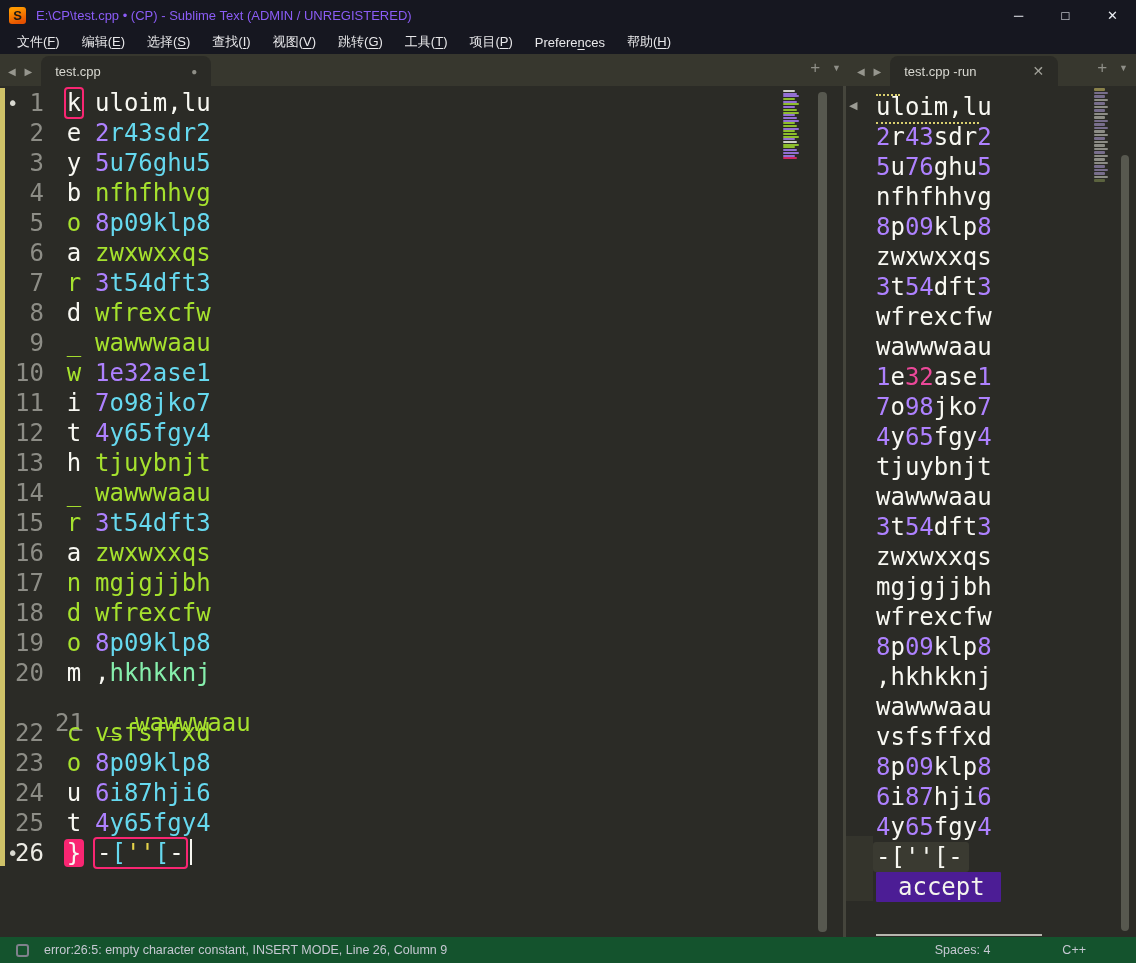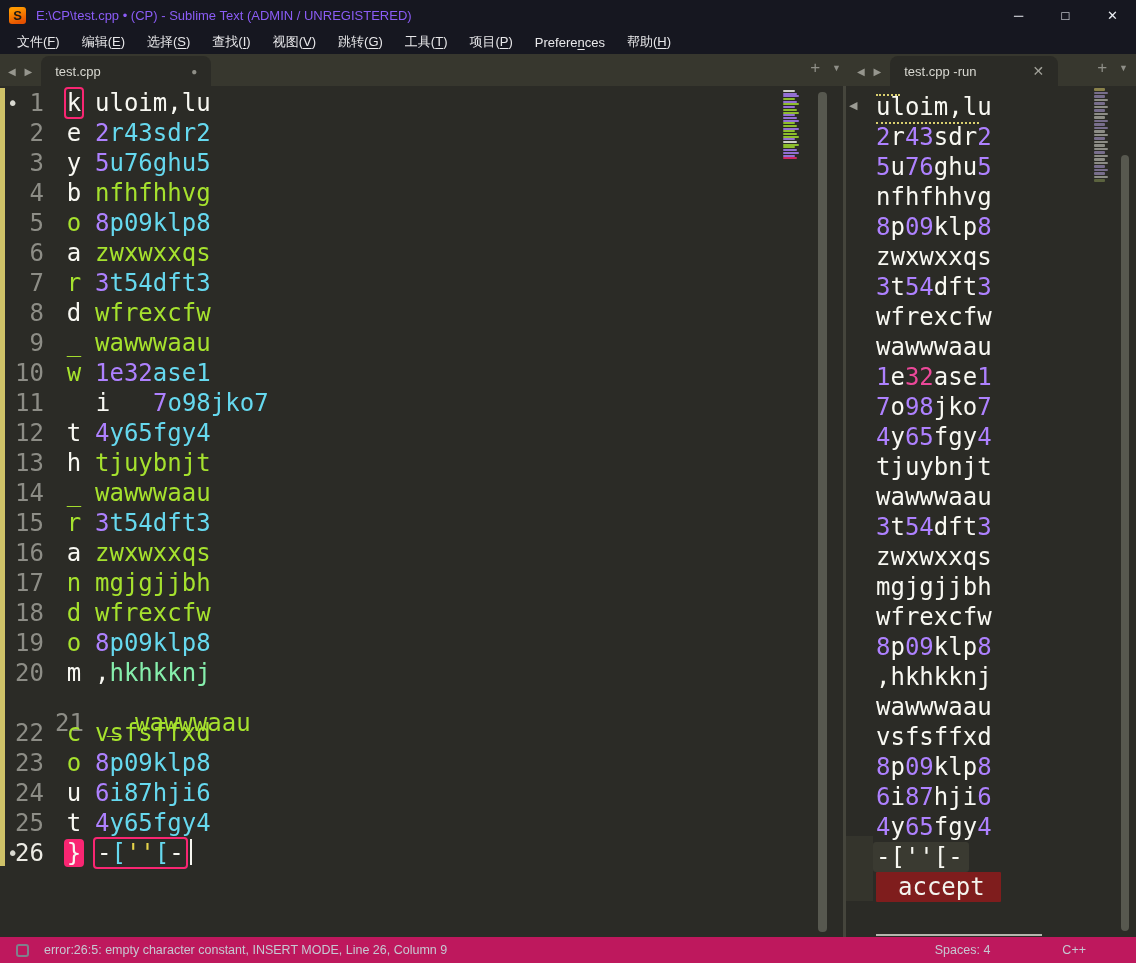--- a/index.html
+++ b/index.html
@@ -51,33 +51,33 @@
   .key-col { display:inline-block; margin-left:22px; width:16px; text-align:center; }
   .body-col { margin-left:13px; }
   .k-outline { border:2px solid #f92672; border-radius:4px; padding:0 1px; margin:0 -3px; }
   .k-fill { background:#f92672; border-radius:4px; padding:0 3px; margin:0 -3px; color:#fff; }
   .seg-box { border:2px solid #f92672; border-radius:4px; padding:0 2px; margin-left:-2px; }
   .caret { display:inline-block; width:2px; height:26px; background:#f6f6f0; vertical-align:-4px; margin-left:2px; }
 
   .out-line { position:absolute; height:30px; display:flex; align-items:center;
               font-family:"DejaVu Sans Mono", monospace; font-size:24px; line-height:30px; white-space:pre; }
   .out-hl { background:#3a3a31; border-radius:3px; padding:0 6px 0 3px; margin-left:-3px; }
-  .accept-box { background:#7f1d1d; color:#f4f4ee; padding:0 16px 0 22px; border-radius:1px;
+  .accept-box { background:#4c1d95; color:#f4f4ee; padding:0 16px 0 22px; border-radius:1px;
                 display:inline-block; height:30px; }
   .edge-hl { position:absolute; left:0; top:750px; width:27px; height:65px; background:#34342c; }
   .left-arrow-mark { position:absolute; left:3px; top:13px; color:#9b9b94; font-size:11px; }
   .dotted-mark { position:absolute; height:0; border-top:2px dotted #d9cf6e; }
   .bottom-rule { position:absolute; bottom:1px; left:30px; width:166px; height:2px; background:#b7b7af; }
 
   .minimap { position:absolute; display:flex; flex-direction:column; }
   .minimap .mrow { border-radius:1px; }
   .vscroll { position:absolute; border-radius:4px; background:#57584f; }
 
   
-  .statusbar { height:26px; background:#be185d; display:flex; align-items:center;
+  .statusbar { height:26px; background:#14532d; display:flex; align-items:center;
                color:#c6c8d2; font-size:12.5px; padding:0 12px; }
   .status-icon { width:13px; height:13px; border:2px solid #7f818c; border-radius:3px; margin:0 15px 0 4px; }
   .status-spaces { margin-left:auto; margin-right:72px; }
   .status-syntax { margin-right:38px; }
 </style>
 </head>
 <body>
 
 <div class="titlebar">
   <div class="logo">S</div>
@@ -134,21 +134,21 @@
         <div class="code-line" style="top: 2px; width: 780px;"><span class="gut-bullet">•</span><span class="gut-num">1</span><span class="key-col"><span class="k-outline" style="color: rgb(248, 248, 242);">k</span></span><span class="body-col"><span style="color: rgb(248, 248, 242);">uloim,lu</span></span></div>
         <div class="code-line" style="top: 32px; width: 780px;"><span class="gut-num">2</span><span class="key-col"><span style="color: rgb(248, 248, 242);">e</span></span><span class="body-col"><span style="color: rgb(174, 129, 255);">2</span><span style="color: rgb(102, 217, 239);">r43sdr2</span></span></div>
         <div class="code-line" style="top: 62px; width: 780px;"><span class="gut-num">3</span><span class="key-col"><span style="color: rgb(248, 248, 242);">y</span></span><span class="body-col"><span style="color: rgb(174, 129, 255);">5</span><span style="color: rgb(102, 217, 239);">u76ghu5</span></span></div>
         <div class="code-line" style="top: 92px; width: 780px;"><span class="gut-num">4</span><span class="key-col"><span style="color: rgb(248, 248, 242);">b</span></span><span class="body-col"><span style="color: rgb(166, 226, 46);">nfhfhhvg</span></span></div>
         <div class="code-line" style="top: 122px; width: 780px;"><span class="gut-num">5</span><span class="key-col"><span style="color: rgb(166, 226, 46);">o</span></span><span class="body-col"><span style="color: rgb(174, 129, 255);">8</span><span style="color: rgb(102, 217, 239);">p09klp8</span></span></div>
         <div class="code-line" style="top: 152px; width: 780px;"><span class="gut-num">6</span><span class="key-col"><span style="color: rgb(248, 248, 242);">a</span></span><span class="body-col"><span style="color: rgb(166, 226, 46);">zwxwxxqs</span></span></div>
         <div class="code-line" style="top: 182px; width: 780px;"><span class="gut-num">7</span><span class="key-col"><span style="color: rgb(166, 226, 46);">r</span></span><span class="body-col"><span style="color: rgb(174, 129, 255);">3</span><span style="color: rgb(102, 217, 239);">t54dft3</span></span></div>
         <div class="code-line" style="top: 212px; width: 780px;"><span class="gut-num">8</span><span class="key-col"><span style="color: rgb(248, 248, 242);">d</span></span><span class="body-col"><span style="color: rgb(166, 226, 46);">wfrexcfw</span></span></div>
         <div class="code-line" style="top: 242px; width: 780px;"><span class="gut-num">9</span><span class="key-col"><span style="color: rgb(166, 226, 46);">_</span></span><span class="body-col"><span style="color: rgb(166, 226, 46);">wawwwaau</span></span></div>
         <div class="code-line" style="top: 272px; width: 780px;"><span class="gut-num">10</span><span class="key-col"><span style="color: rgb(166, 226, 46);">w</span></span><span class="body-col"><span style="color: rgb(174, 129, 255);">1e32</span><span style="color: rgb(102, 217, 239);">ase1</span></span></div>
-        <div class="code-line" style="top: 302px; width: 780px; gap: 29px;"><span class="gut-num">11</span><span class="key-col"><span style="color: rgb(248, 248, 242);">i</span></span><span class="body-col"><span style="color: rgb(174, 129, 255);">7</span><span style="color: rgb(102, 217, 239);">o98jko7</span></span></div>
+        <div class="code-line" style="top: 302px; width: 780px;"><span class="gut-num">11</span><span class="key-col"><span style="color: rgb(248, 248, 242);">i</span></span><span class="body-col"><span style="color: rgb(174, 129, 255);">7</span><span style="color: rgb(102, 217, 239);">o98jko7</span></span></div>
         <div class="code-line" style="top: 332px; width: 780px;"><span class="gut-num">12</span><span class="key-col"><span style="color: rgb(248, 248, 242);">t</span></span><span class="body-col"><span style="color: rgb(174, 129, 255);">4</span><span style="color: rgb(102, 217, 239);">y65fgy4</span></span></div>
         <div class="code-line" style="top: 362px; width: 780px;"><span class="gut-num">13</span><span class="key-col"><span style="color: rgb(248, 248, 242);">h</span></span><span class="body-col"><span style="color: rgb(166, 226, 46);">tjuybnjt</span></span></div>
         <div class="code-line" style="top: 392px; width: 780px;"><span class="gut-num">14</span><span class="key-col"><span style="color: rgb(166, 226, 46);">_</span></span><span class="body-col"><span style="color: rgb(166, 226, 46);">wawwwaau</span></span></div>
         <div class="code-line" style="top: 422px; width: 780px;"><span class="gut-num">15</span><span class="key-col"><span style="color: rgb(166, 226, 46);">r</span></span><span class="body-col"><span style="color: rgb(174, 129, 255);">3</span><span style="color: rgb(102, 217, 239);">t54dft3</span></span></div>
         <div class="code-line" style="top: 452px; width: 780px;"><span class="gut-num">16</span><span class="key-col"><span style="color: rgb(248, 248, 242);">a</span></span><span class="body-col"><span style="color: rgb(166, 226, 46);">zwxwxxqs</span></span></div>
         <div class="code-line" style="top: 482px; width: 780px;"><span class="gut-num">17</span><span class="key-col"><span style="color: rgb(166, 226, 46);">n</span></span><span class="body-col"><span style="color: rgb(166, 226, 46);">mgjgjjbh</span></span></div>
         <div class="code-line" style="top: 512px; width: 780px;"><span class="gut-num">18</span><span class="key-col"><span style="color: rgb(166, 226, 46);">d</span></span><span class="body-col"><span style="color: rgb(166, 226, 46);">wfrexcfw</span></span></div>
         <div class="code-line" style="top: 542px; width: 780px;"><span class="gut-num">19</span><span class="key-col"><span style="color: rgb(166, 226, 46);">o</span></span><span class="body-col"><span style="color: rgb(174, 129, 255);">8</span><span style="color: rgb(102, 217, 239);">p09klp8</span></span></div>
         <div class="code-line" style="top: 572px; width: 780px;"><span class="gut-num">20</span><span class="key-col"><span style="color: rgb(248, 248, 242);">m</span></span><span class="body-col"><span style="color: rgb(248, 248, 242);">,</span><span style="color: #86efac;">hkhkknj</span></span></div>
         <div class="code-line" style="top: 622px; width: 780px; margin-left: 40px;"><span class="gut-num">21</span><span class="key-col"><span style="color: rgb(166, 226, 46);">_</span></span><span class="body-col"><span style="color: rgb(166, 226, 46);">wawwwaau</span></span></div>

